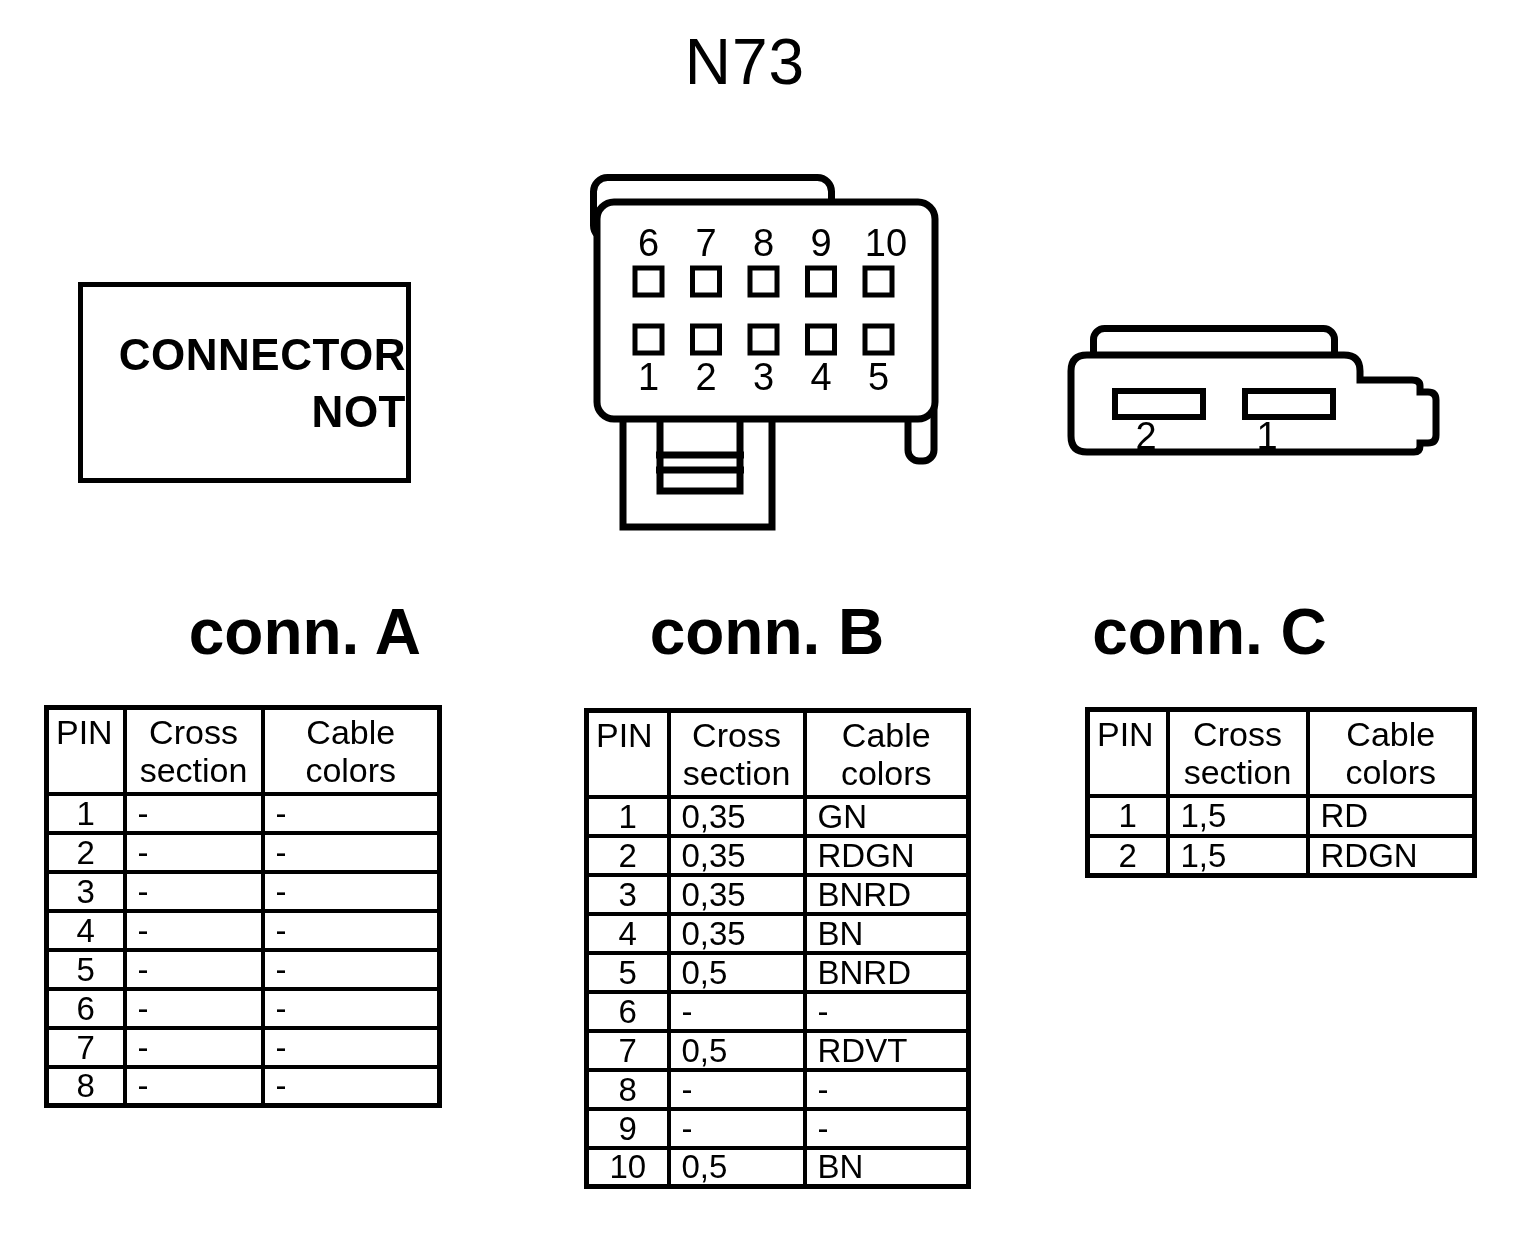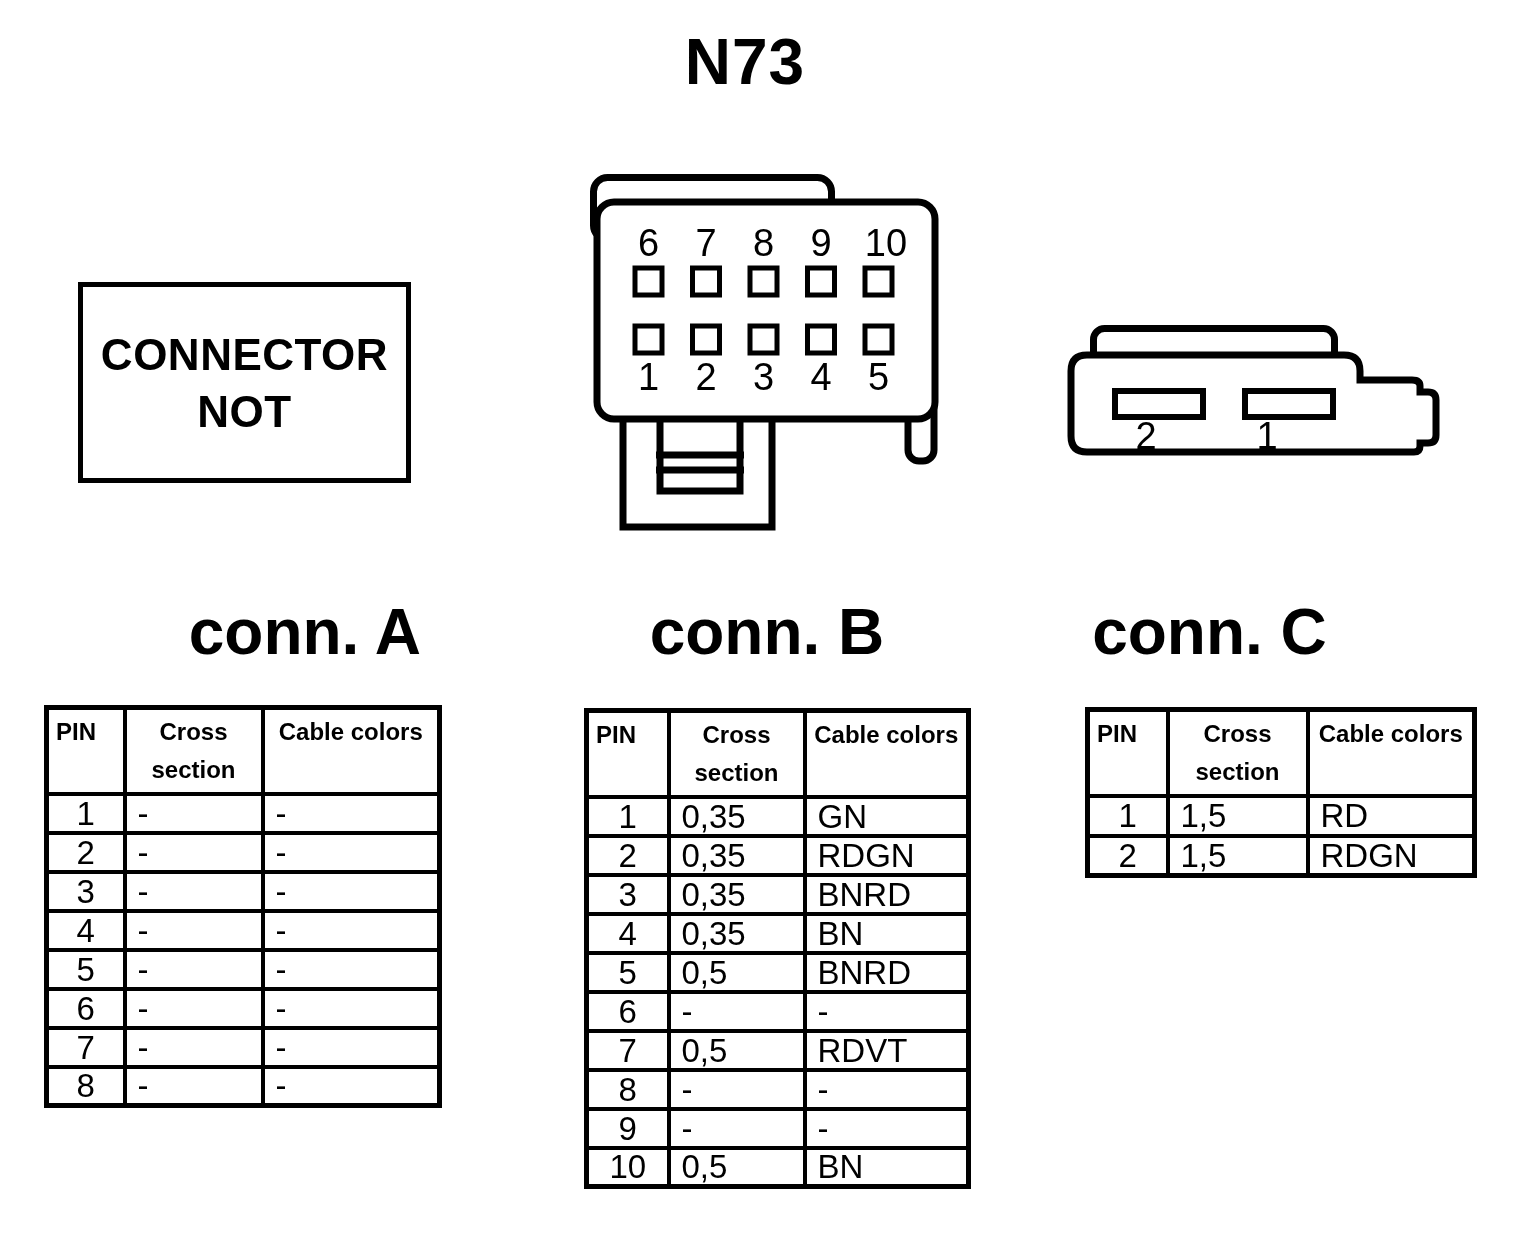--- a/index.html
+++ b/index.html
@@ -11,31 +11,31 @@
     height: 1238px;
     font-family: "Liberation Sans", "DejaVu Sans", sans-serif;
     color: var(--ink);
     overflow: hidden;
   }
   .abs { position: absolute; }
 
   
   .page-title {
     left: 575px; top: 30px; width: 340px;
-    font-size: 64px; font-weight: bold; text-align: center;
+    font-size: 64px; font-weight: normal; text-align: center;
     line-height: 1;
     letter-spacing: 1px;
   }
 
   
   .na-box {
     left: 78px; top: 282px; width: 333px; height: 201px;
     border: 5px solid var(--ink);
     display: flex; flex-direction: column;
-    align-items: center; justify-content: center;
+    align-items: flex-end; justify-content: center;
     text-align: center;
   }
   .na-line {
     font-size: 44px; font-weight: bold; line-height: 57px;
     letter-spacing: 0.5px;
   }
 
   
   .conn-heading {
     top: 600px;
@@ -53,22 +53,22 @@
     border-collapse: collapse;
     table-layout: fixed;
     background: var(--paper);
     border: 5px solid var(--ink);
   }
   table.pin-table th, table.pin-table td {
     border: 4px solid var(--ink);
     overflow: hidden;
   }
   table.pin-table th {
-    font-weight: bold;
-    font-size: 24px;
+    font-weight: normal;
+    font-size: 34px;
     line-height: 38px;
     vertical-align: top;
     height: 86px;
     padding-top: 3px;
   }
   table.pin-table th.c0 { text-align: left; padding-left: 7px; }
   table.pin-table th.c1, table.pin-table th.c2 { text-align: center; }
   table.pin-table td {
     font-size: 33px;
     line-height: 1;

